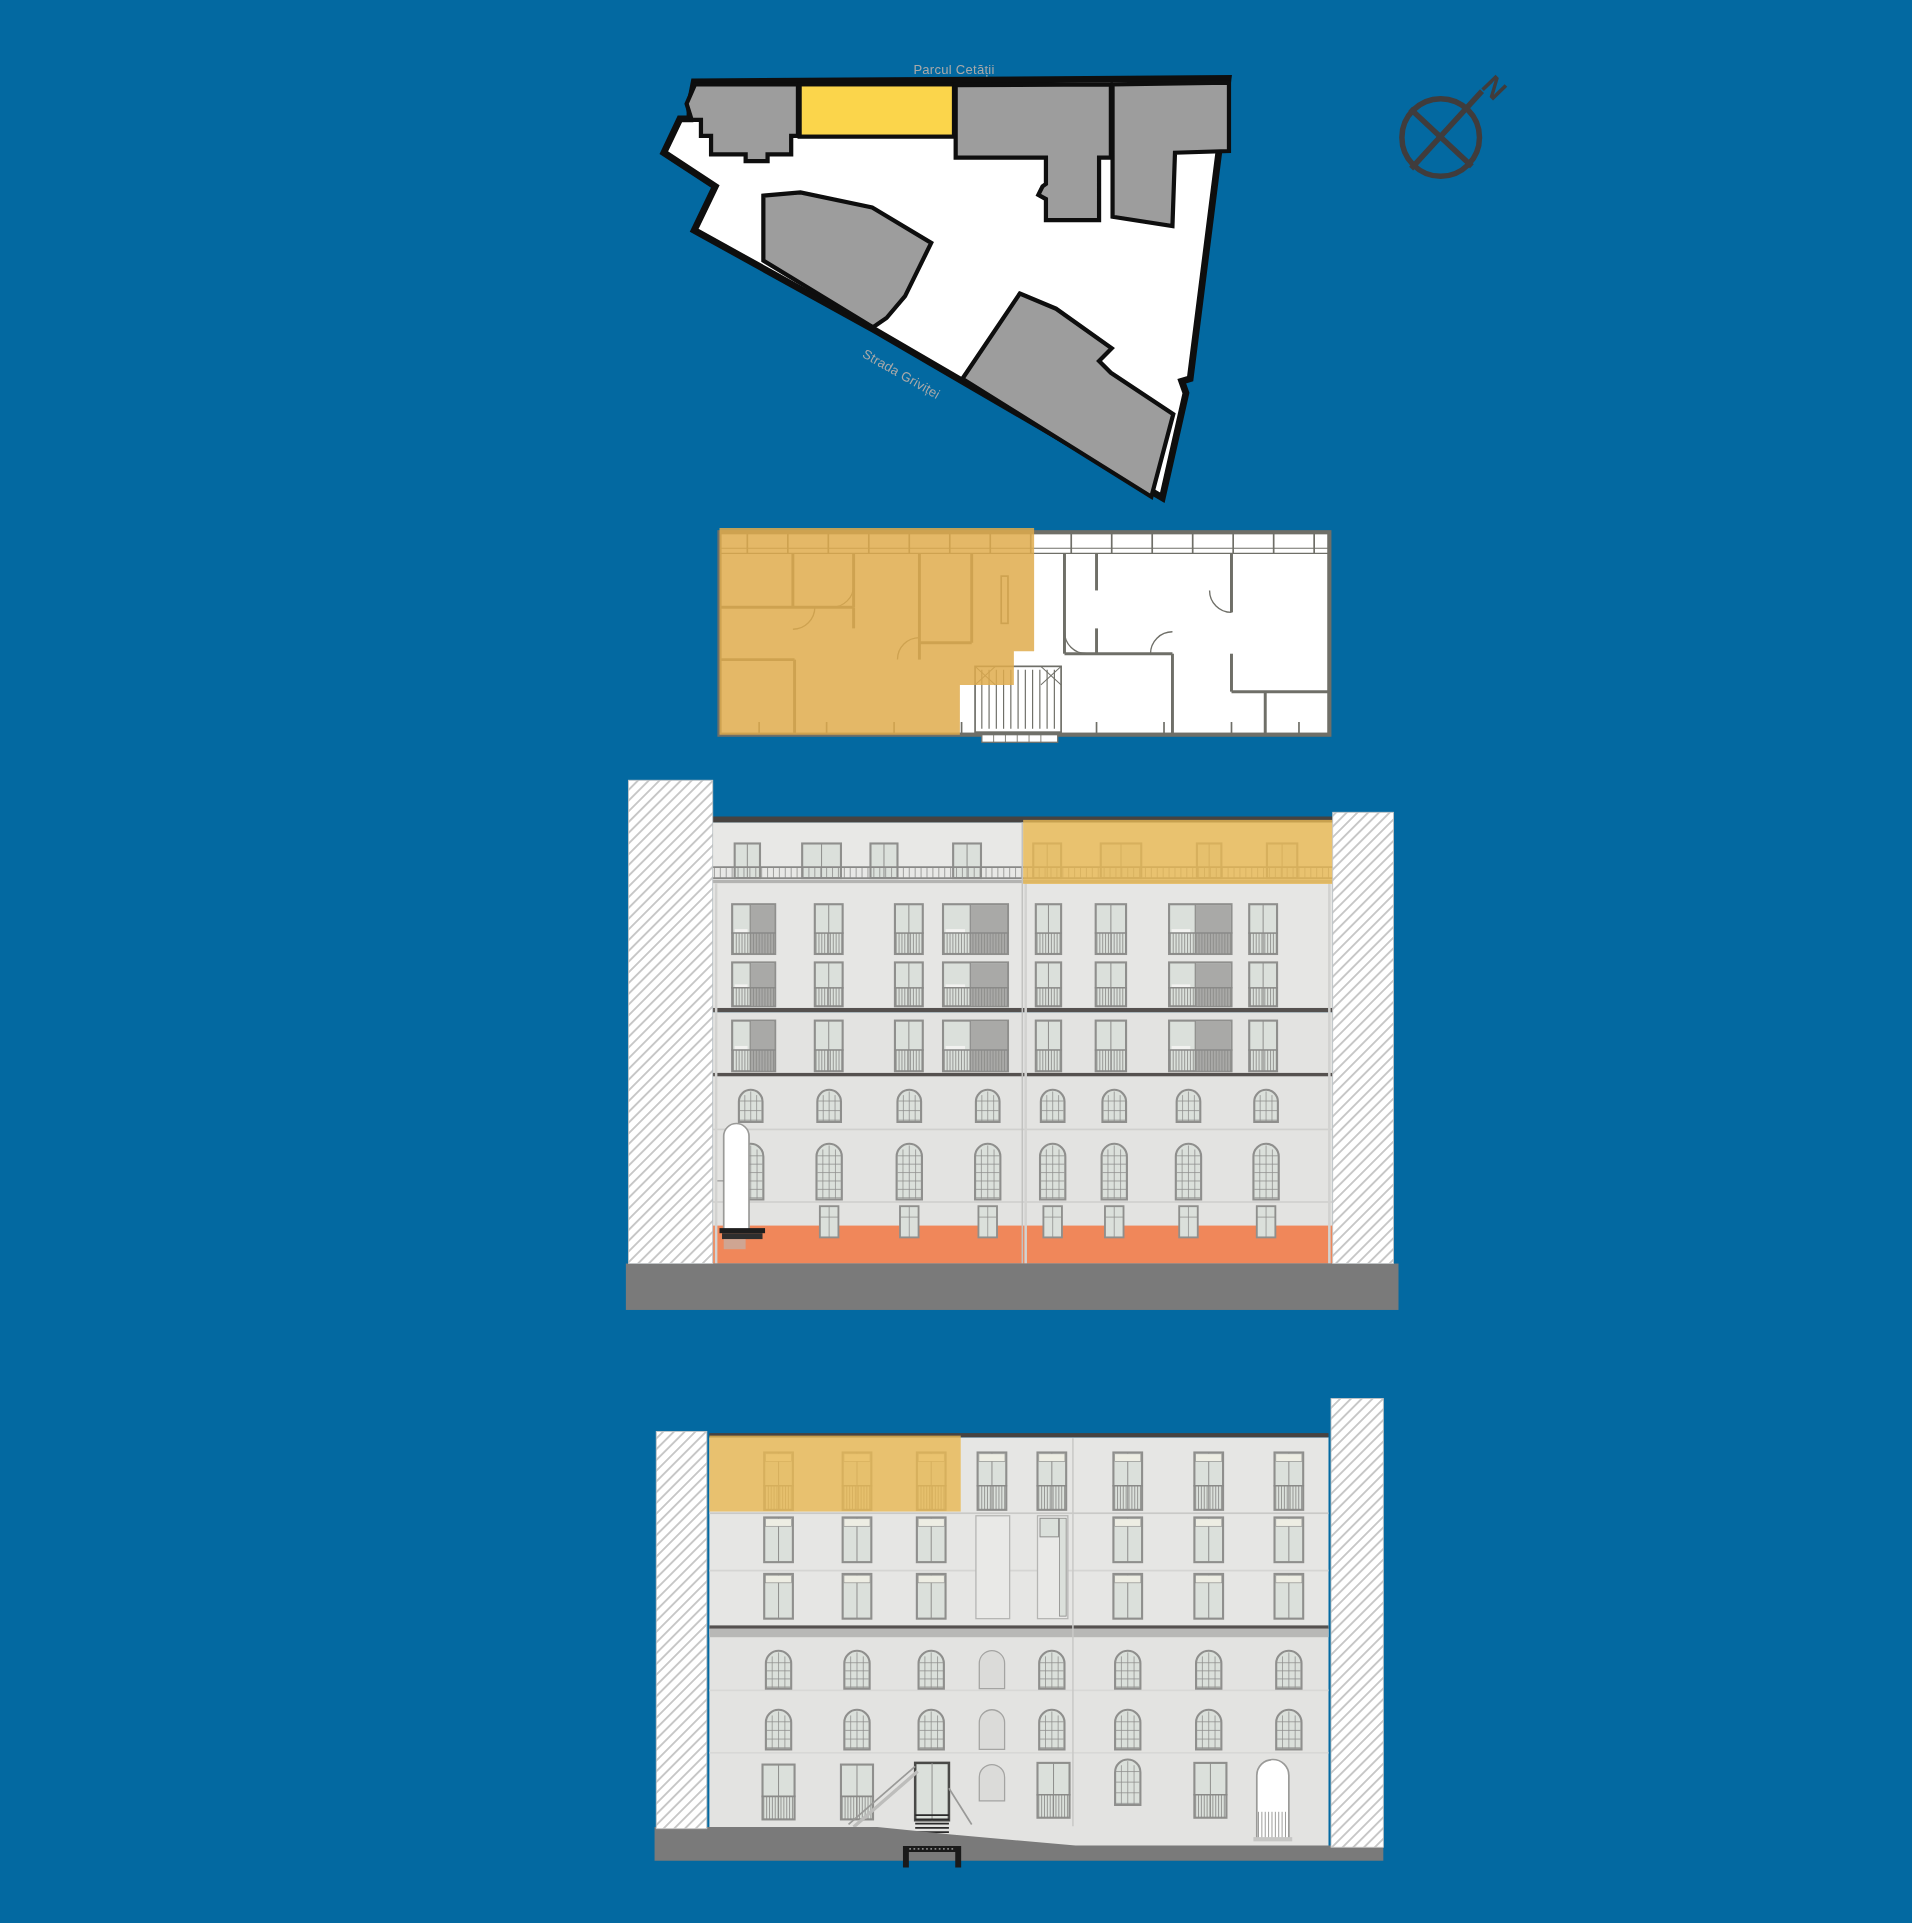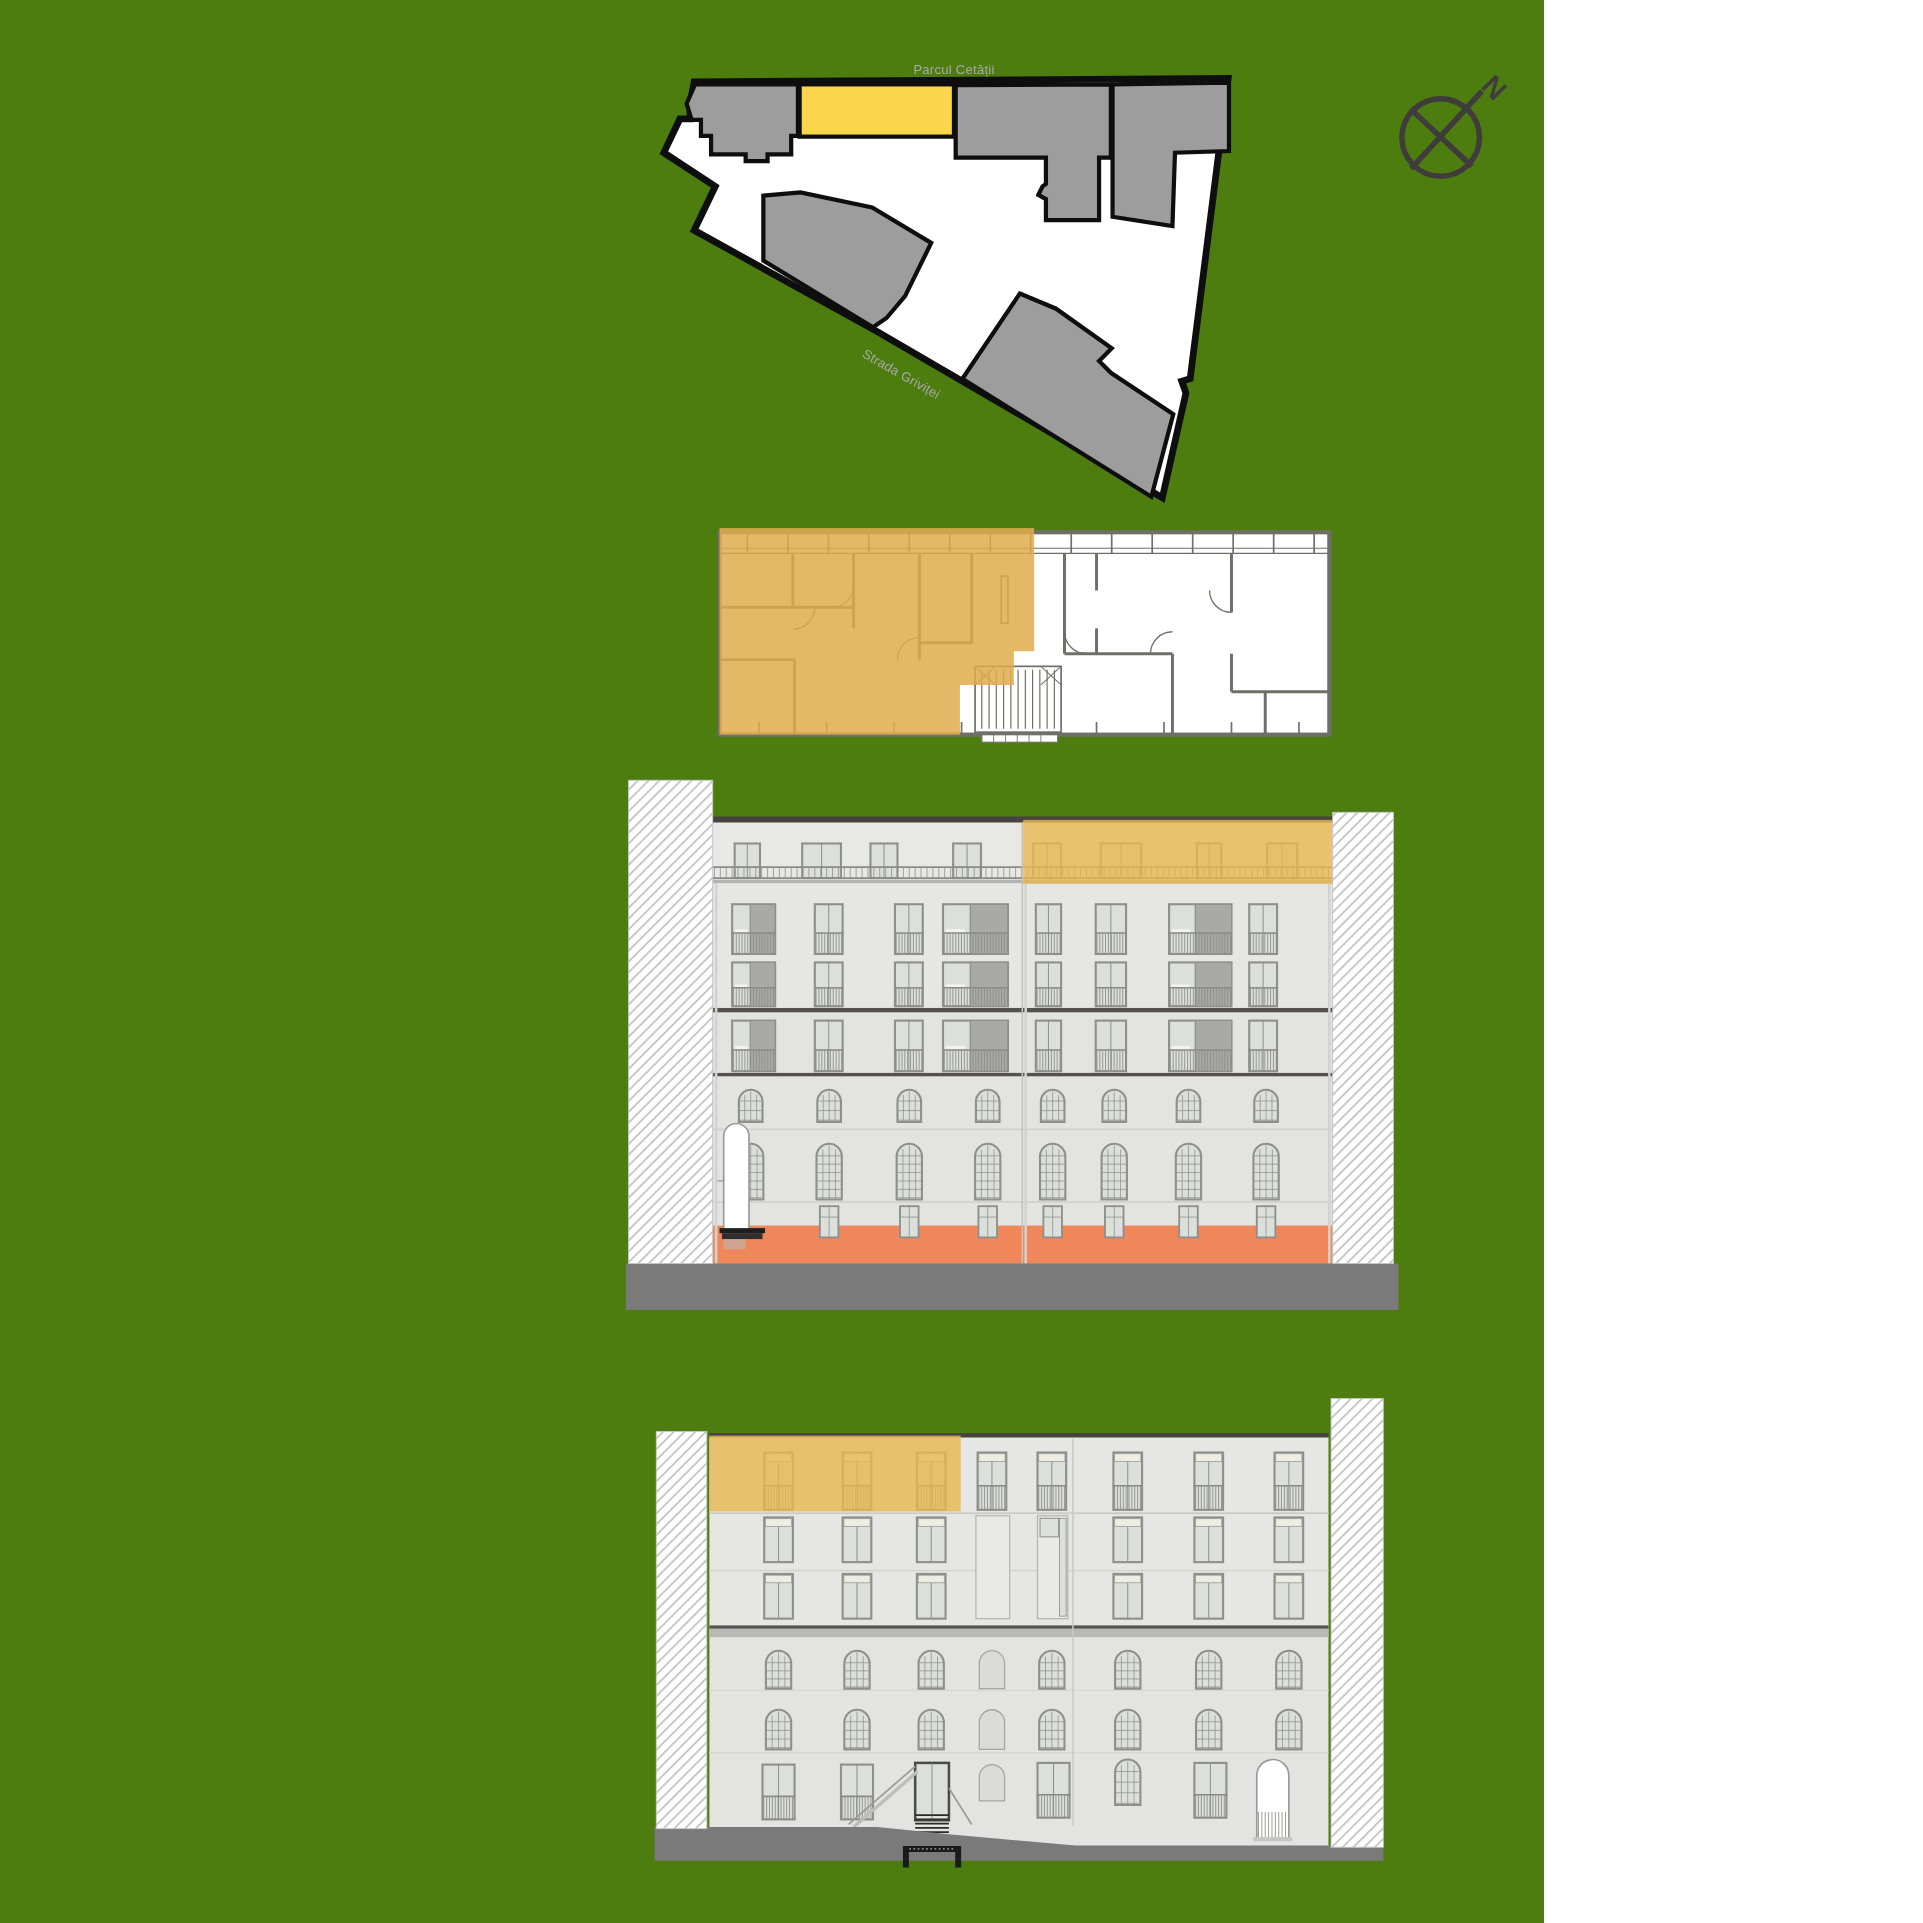--- a/index.html
+++ b/index.html
@@ -1,16 +1,16 @@
 <!DOCTYPE html>
 <html style="font-size:13.5px"><head>
 <meta charset="utf-8">
 <style>
   html,body{margin:0;padding:0;background:#ffffff;}
-  .sheet{position:relative;width:1544px;height:1924px;background:#4d7c0f;overflow:hidden;
+  .sheet{position:relative;width:1912px;height:1924px;background:#0369a1;overflow:hidden;
          font-family:"Liberation Sans", sans-serif;}
   svg{position:absolute;left:0;top:0;}
   text{font-family:"Liberation Sans", sans-serif;}
   .map-label{fill:#A9A9A9;font-size:15.5px;letter-spacing:.3px;}
   .north-n{fill:#403C3C;font-size:34px;font-weight:bold;}
 </style>
 </head>
 <body>
 
 <div class="sheet">

